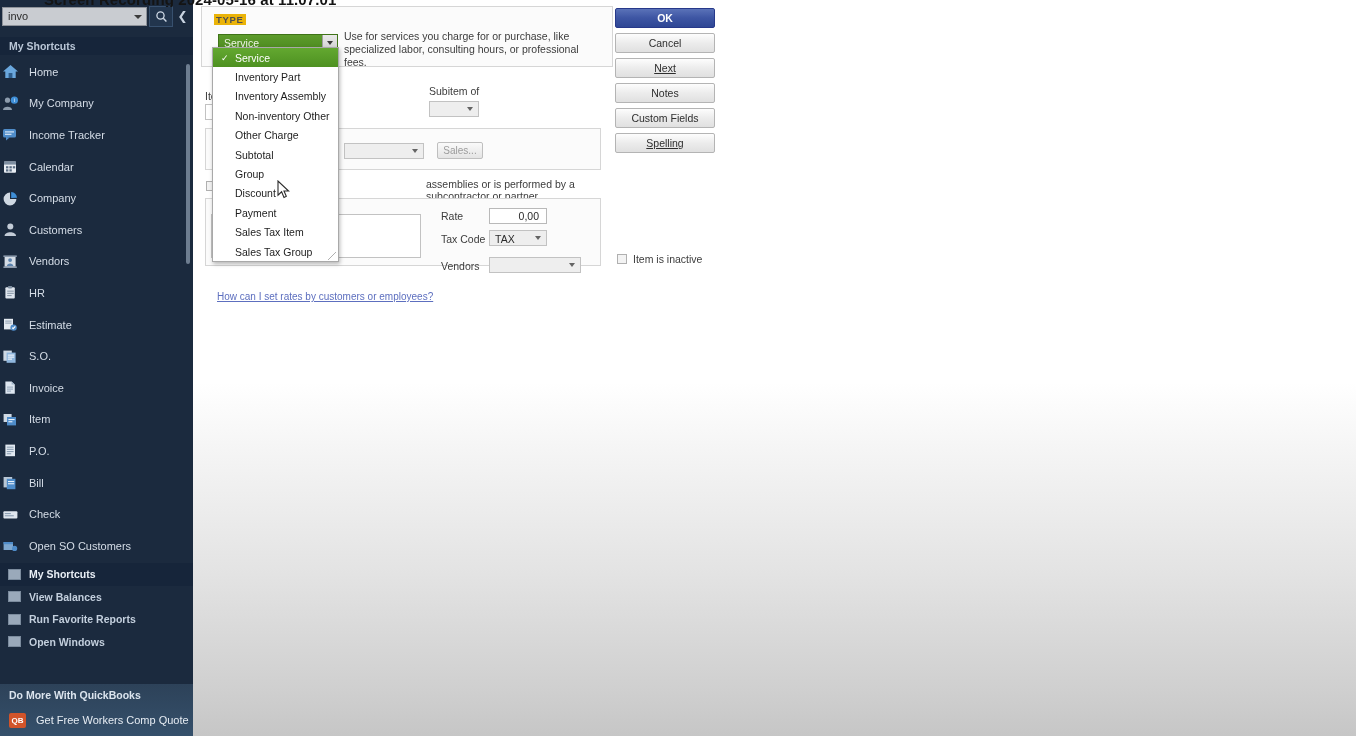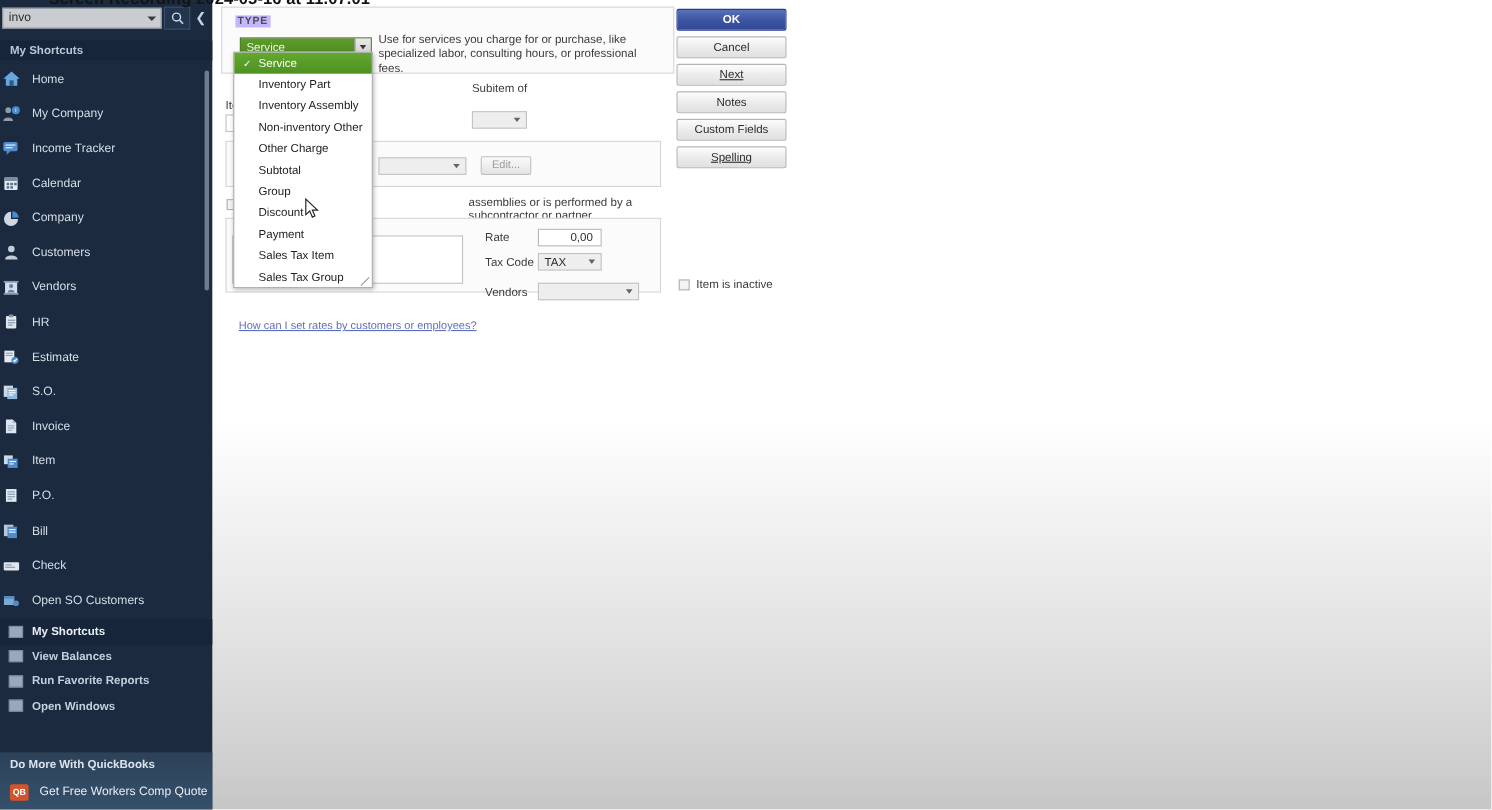--- a/index.html
+++ b/index.html
@@ -114,21 +114,21 @@
     position: absolute; left: 193px; top: 0; width: 540px; height: 310px;
     z-index: 10;
   }
   .type-group {
     position: absolute; left: 8px; top: 6px; width: 412px; height: 61px;
     border: 1px solid #d6d6d6; background: #fbfbfb;
   }
   .type-legend {
     position: absolute; left: 12px; top: 7px;
     font-size: 9.5px; font-weight: bold; color: #4f4f4f; letter-spacing: .7px;
-    background: #c4b5fd; padding: 0 2px;
+    background: #eab308; padding: 0 2px;
   }
   .type-combo {
     position: absolute; left: 16px; top: 27px; width: 120px; height: 17px;
     background: linear-gradient(to bottom, #5d9c2c 0%, #4d8a20 100%);
     border: 1px solid #3f7318; display: flex; align-items: center;
     padding-left: 5px;
   }
   .type-combo .lbl { font-size: 10.5px; color: #eef6e6; }
   .type-combo .arrowbox {
     position: absolute; right: 0; top: 0; width: 15px; height: 15px;
@@ -473,32 +473,32 @@
         <span class="arrowbox">
             <i></i>
           </span>
       </div>
       <div class="type-desc">Use for services you charge for or purchase, like specialized labor, consulting hours, or professional fees.</div>
     </div>
 
     <div class="form-area">
 
       <span class="f-label" style="left:4px; top:16px;">Ite</span>
-      <span class="f-label" style="left:228px; top:1px;">Subitem of</span>
+      <span class="f-label" style="left:228px; top:11px;">Subitem of</span>
       <div class="f-combo" style="left:228px; top:27px; width:50px; height:16px;">
           <i class="ar"></i>
         </div>
       <div class="f-box" style="left:4px; top:30px; width:10px; height:16px;"></div>
 
       <span class="f-label" style="left:6px; top:54px;">U</span>
       <div class="panel" style="left:4px; top:54px; width:396px; height:42px;"></div>
       <div class="f-combo" style="left:143px; top:69px; width:80px; height:16px;">
           <i class="ar"></i>
         </div>
-      <div class="btn-edit" style="left:236px; top:68px;">Edit...</div>
+      <div class="btn-edit" style="left:236px; top:68px;">Sales...</div>
 
       <div class="cbox" style="left:5px; top:107px;"></div>
       <span class="f-label" style="left:225px; top:104px;">assemblies or is performed by a subcontractor or partner</span>
 
       <span class="f-label" style="left:5px; top:131px;">D</span>
       <div class="panel" style="left:4px; top:124px; width:396px; height:68px;"></div>
       <div class="f-box" style="left:10px; top:140px; width:210px; height:44px;"></div>
 
       <span class="f-label" style="left:240px; top:136px;">Rate</span>
       <div class="mini-input" style="left:288px; top:134px; width:58px; height:16px;">0,00</div>

